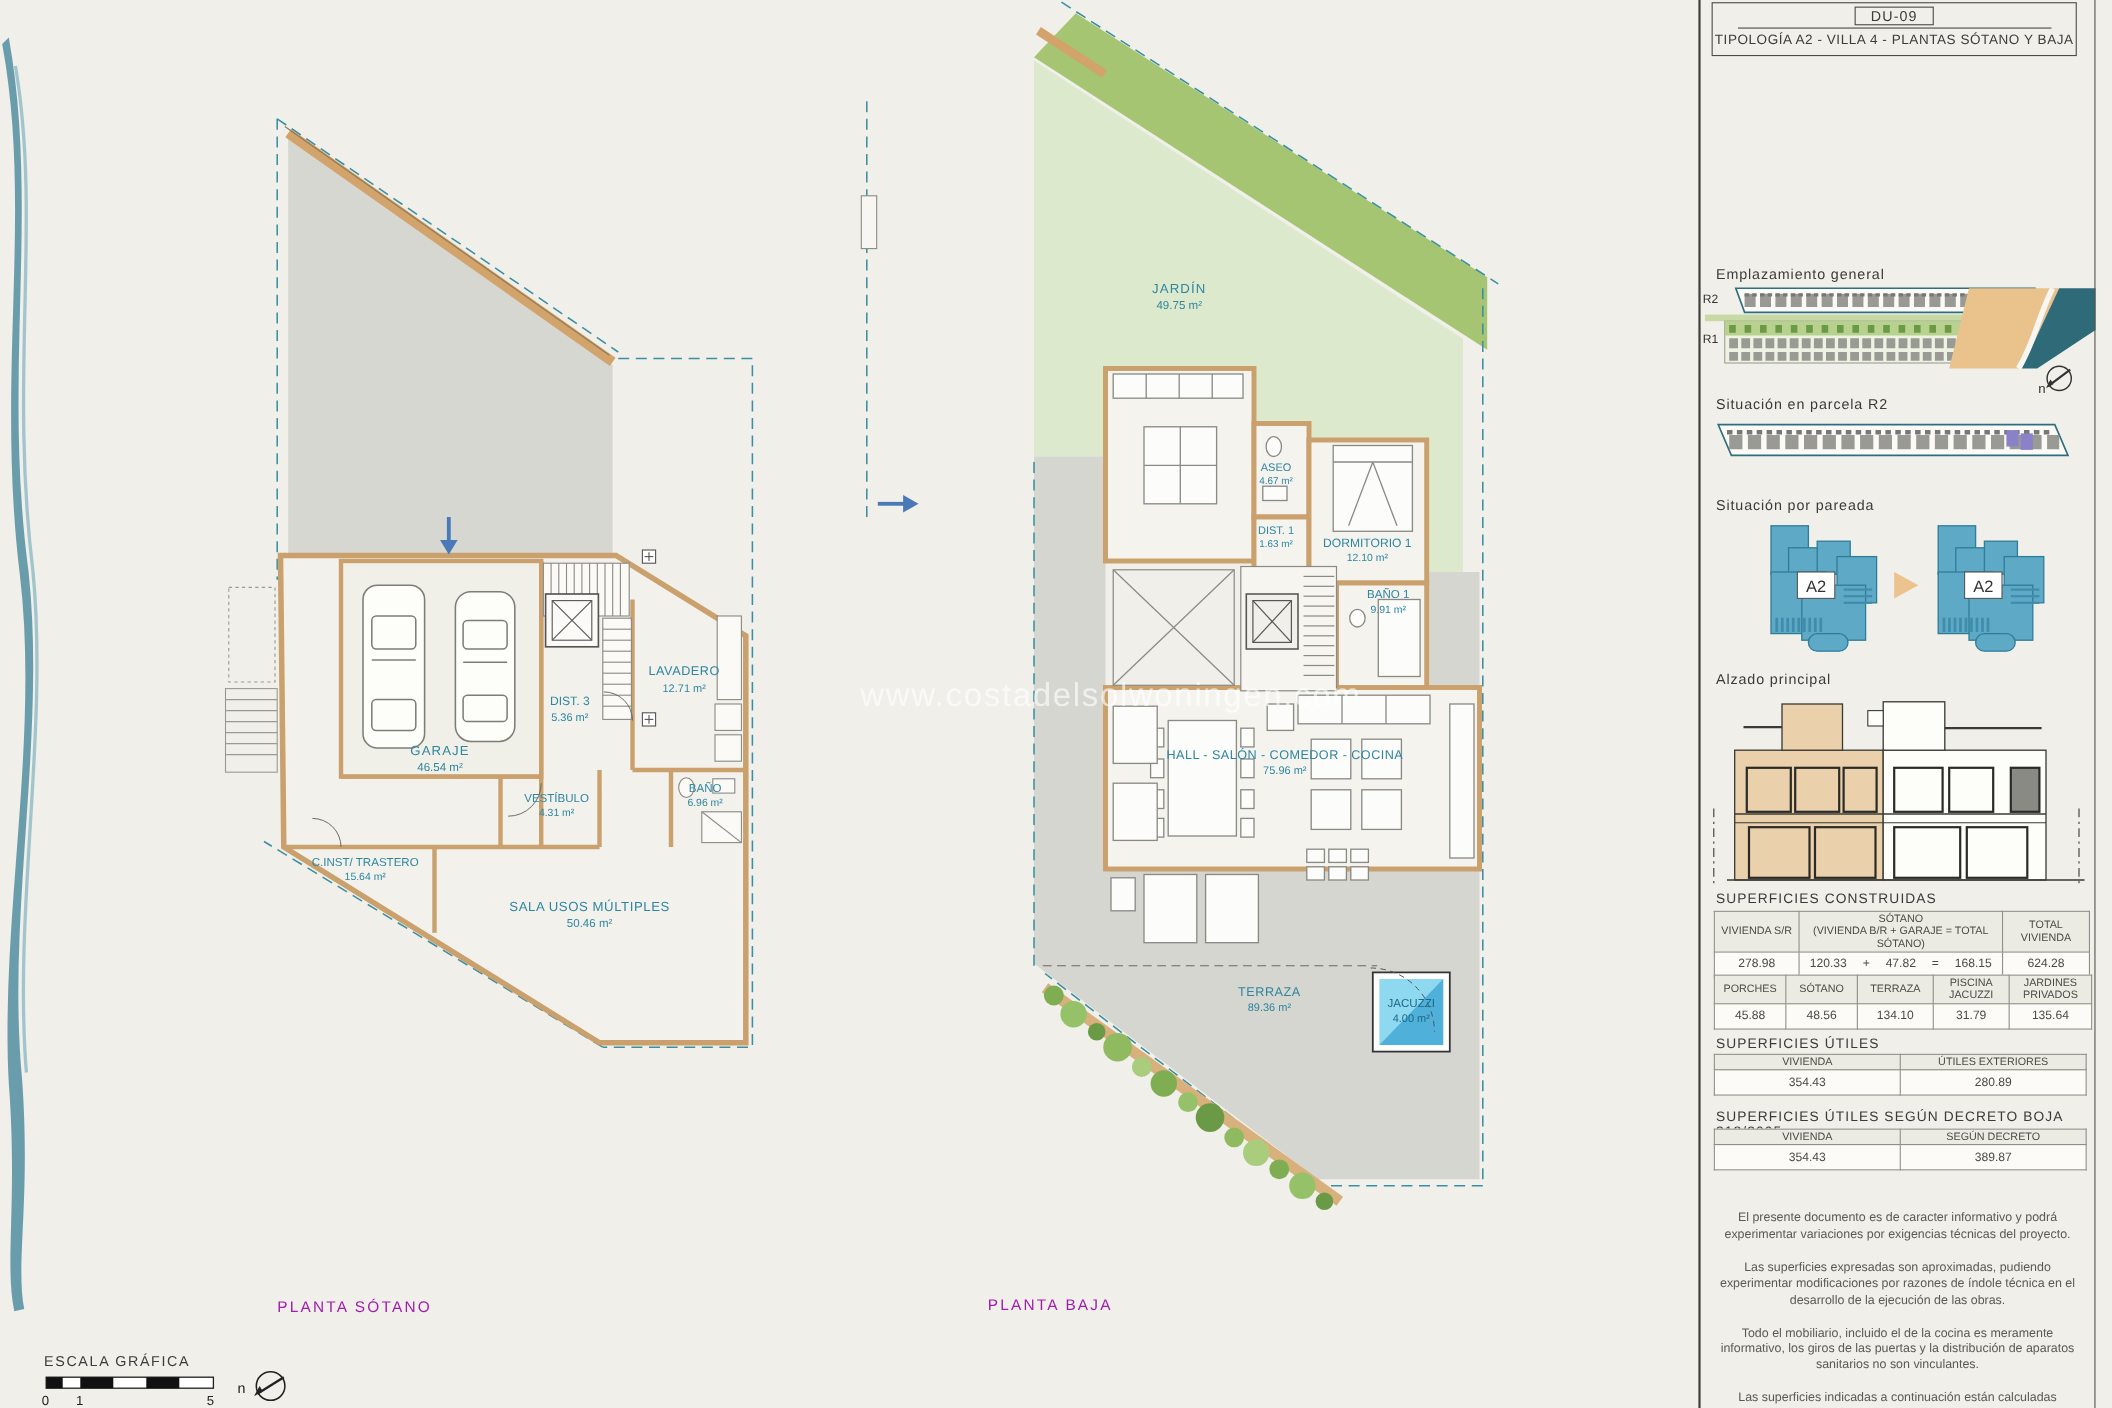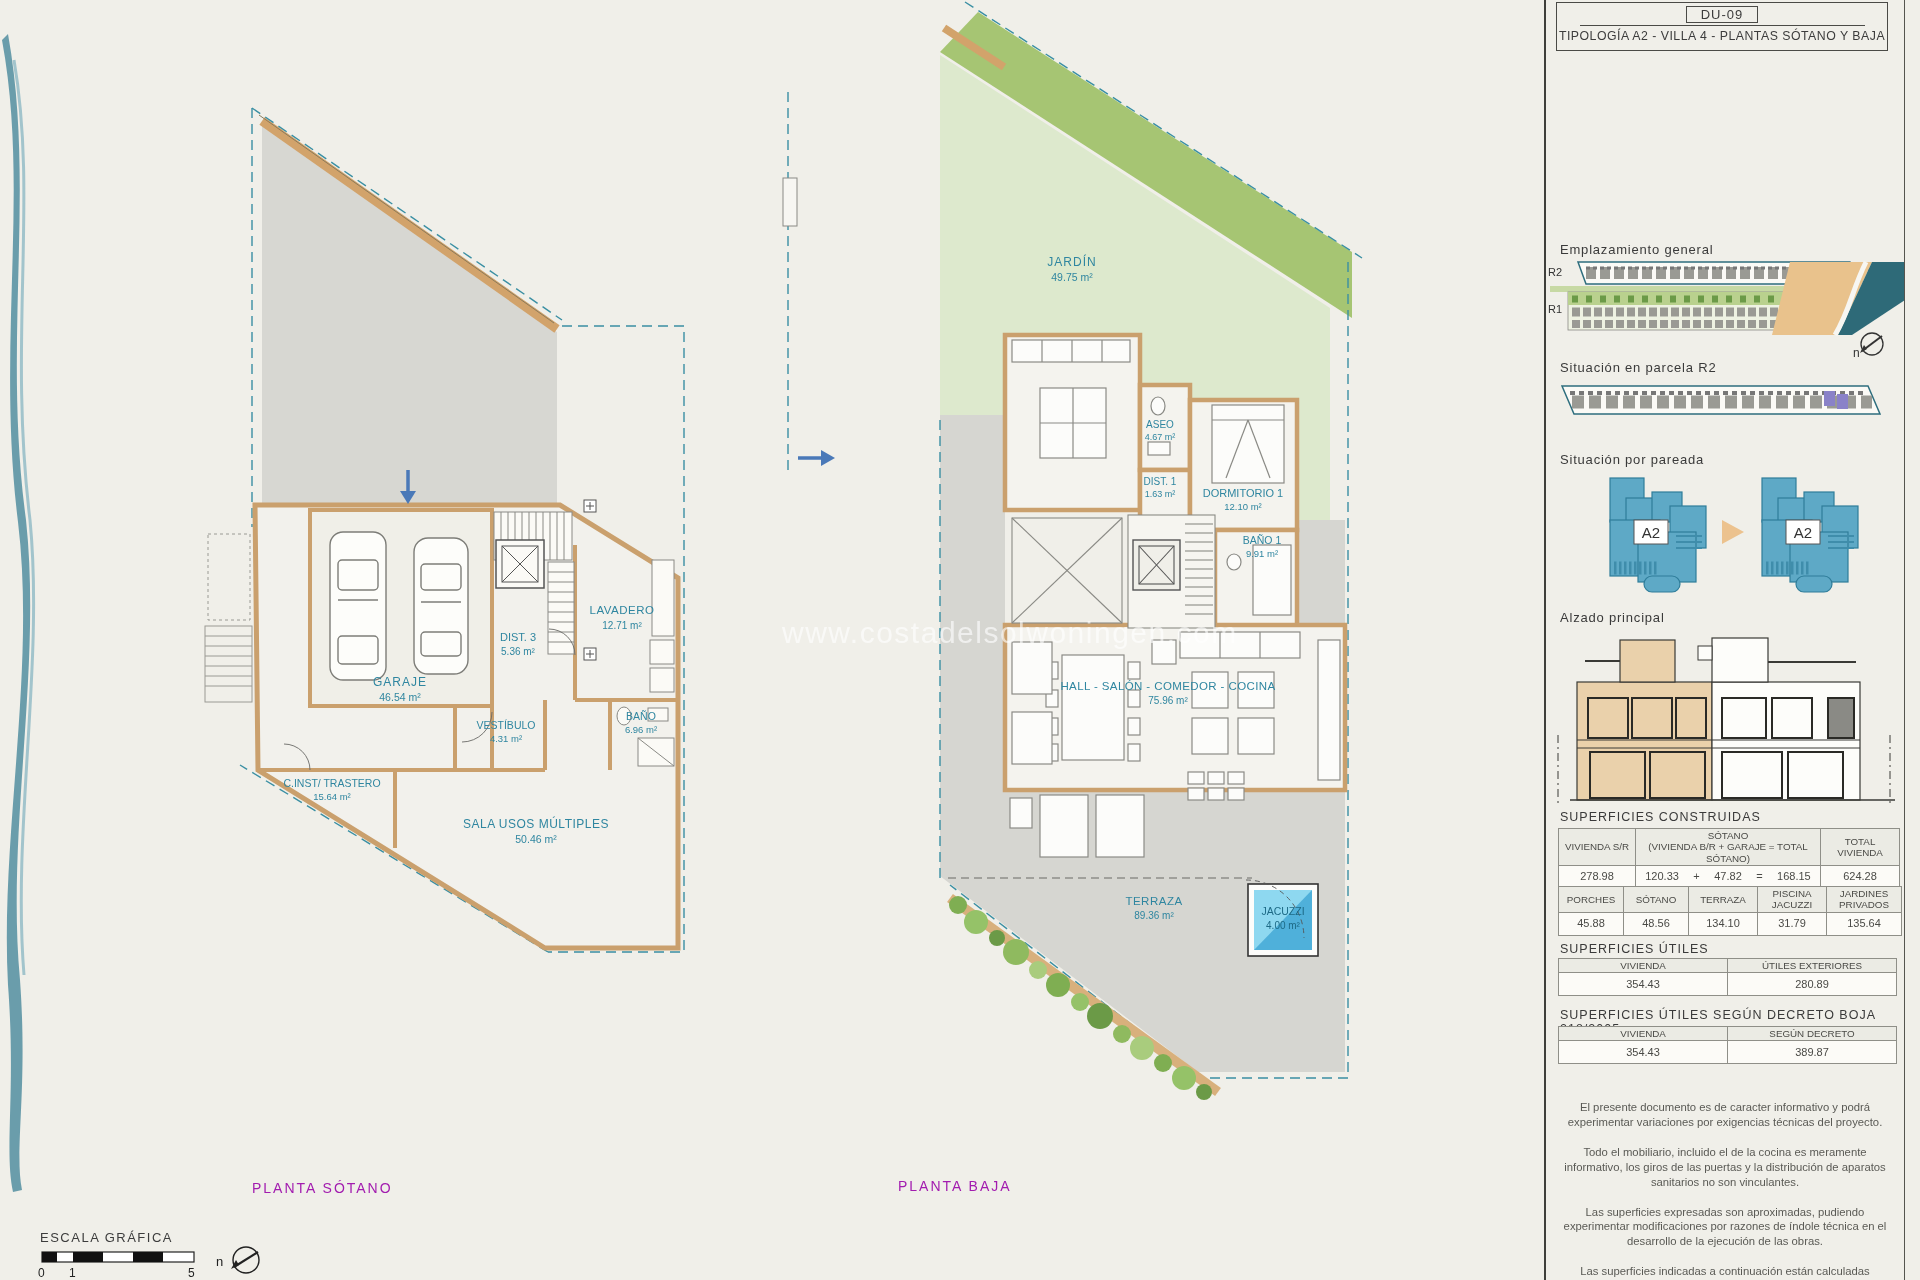--- a/index.html
+++ b/index.html
@@ -520,22 +520,22 @@
   </tr>
   <tr>
     <td class="val">354.43</td>
     <td class="val">389.87</td>
   </tr>
 </tbody>
     </table>
 
 <div class="abs legal">
   <p>El presente documento es de caracter informativo y podrá experimentar variaciones por exigencias técnicas del proyecto.</p>
+  <p>Las superficies expresadas son aproximadas, pudiendo experimentar modificaciones por razones de índole técnica en el desarrollo de la ejecución de las obras.</p>
   <p>Todo el mobiliario, incluido el de la cocina es meramente informativo, los giros de las puertas y la distribución de aparatos sanitarios no son vinculantes.</p>
-  <p>Las superficies expresadas son aproximadas, pudiendo experimentar modificaciones por razones de índole técnica en el desarrollo de la ejecución de las obras.</p>
   <p>Las superficies indicadas a continuación están calculadas conforme al Decreto 218/2005 de información al consumidor en la compraventa y arrendamiento de viviendas de andalucía.</p>
 </div>
 
 <div class="abs caption" style="left:252px;top:1180px;z-index:4">PLANTA SÓTANO</div>
 <div class="abs caption" style="left:898px;top:1178px;z-index:4">PLANTA BAJA</div>
 <div class="abs" style="left:40px;top:1230px;font-size:13px;letter-spacing:1.5px;z-index:4">ESCALA GRÁFICA</div>
 <div class="abs tick" style="left:38px;top:1266px;z-index:4">0</div>
 <div class="abs tick" style="left:69px;top:1266px;z-index:4">1</div>
 <div class="abs tick" style="left:188px;top:1266px;z-index:4">5</div>
 

